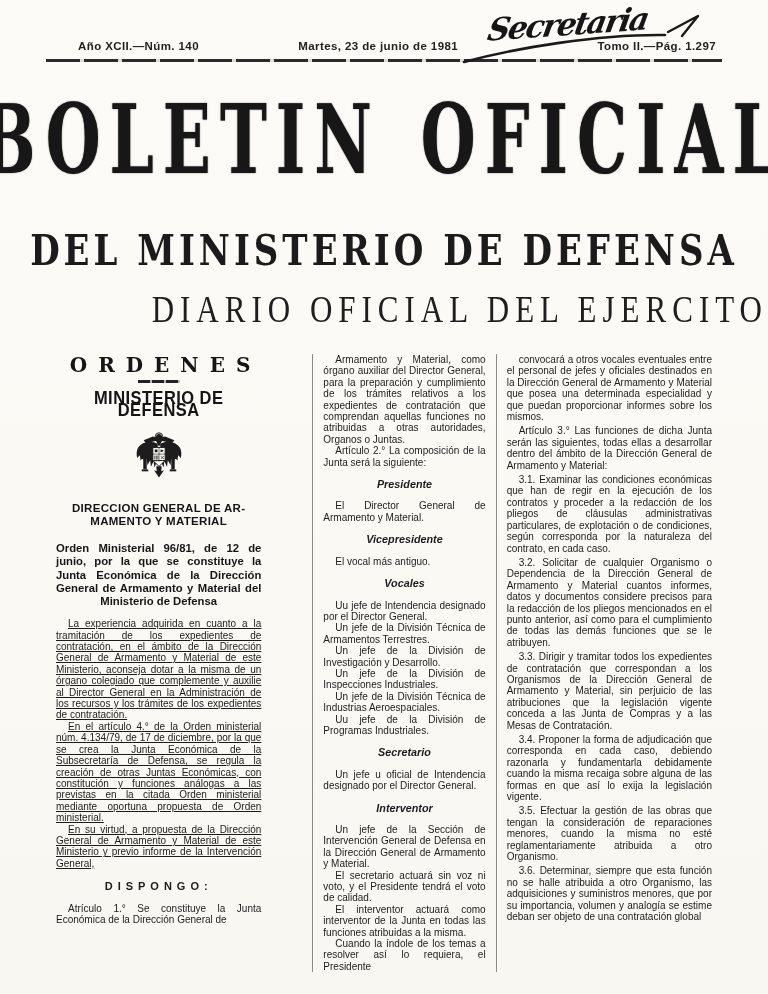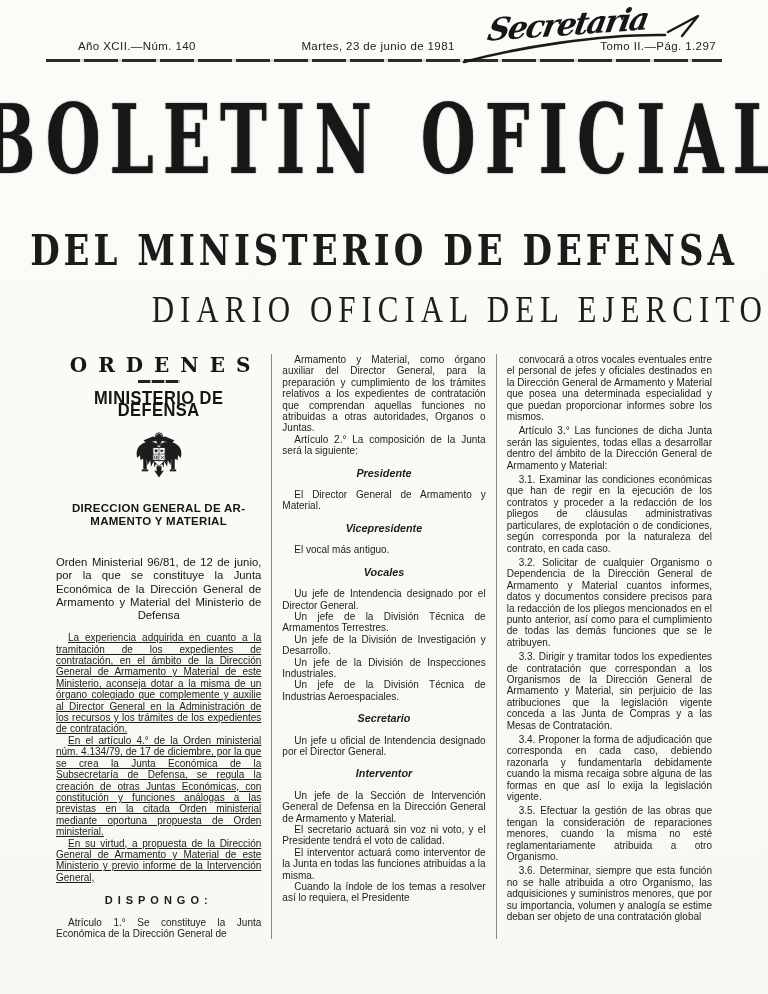--- a/index.html
+++ b/index.html
@@ -3,21 +3,21 @@
 <meta charset="utf-8">
 <style>
   html,body{margin:0;padding:0;}
   body{width:768px;height:994px;background:#fbfaf6;overflow:hidden;
        font-family:"Liberation Sans",sans-serif;color:#1d1d1d;}
   .page{position:relative;width:768px;height:994px;overflow:hidden;
         background:linear-gradient(180deg,#fcfbf7 0%,#faf9f4 60%,#f8f7f1 100%);}
 
   
   .topbar{display:flex;justify-content:space-between;align-items:flex-end;
-          padding:40px 52px 0 78px;font-size:11.5px;font-weight:normal;
+          padding:40px 52px 0 78px;font-size:11.5px;font-weight:bold;
           letter-spacing:.4px;color:#222;}
   .topbar .center{margin-left:-40px;}
   .top-rule{margin:7px 46px 0 46px;height:3px;
             background:repeating-linear-gradient(90deg,#2b2b2b 0 34px,rgba(43,43,43,.15) 34px 38px);}
 
   .handwriting{position:absolute;top:4px;right:58px;width:250px;height:72px;pointer-events:none;}
   .handwriting .word{position:absolute;top:2px;left:28px;
       font-family:"DejaVu Serif",serif;font-style:italic;font-weight:bold;
       font-size:31px;color:#161616;transform:rotate(-4deg) skewX(-14deg);
       letter-spacing:-2px;white-space:nowrap;}
@@ -33,35 +33,35 @@
   .mast-sub span{display:inline-block;font-family:"DejaVu Serif",serif;font-weight:bold;
              font-size:34px;letter-spacing:4px;color:#1b1b1b;transform:scaleY(1.25);}
   .mast-tag{margin-top:22px;text-align:right;}
   .mast-tag span{display:inline-block;font-family:"Liberation Serif",serif;
              font-size:31px;letter-spacing:6px;color:#1e1e1e;transform:scaleY(1.2);}
 
   
   .cols{display:grid;grid-template-columns:1fr 1fr 1fr;margin:26px 46px 0 46px;
         font-size:10px;line-height:11.4px;text-align:justify;color:#1c1c1c;}
   .col{padding:0 10px;}
-  .col-mid{border-left:1px solid #8a8a84;border-right:1px solid #8a8a84;}
+  .col-mid{border-left:1px solid #8a8a84;border-right:1px solid #8a8a84;margin-left:41px;}
   p{margin:0;text-indent:12px;}
   p.spaced{margin-top:3px;}
 
   .ordenes{font-family:"DejaVu Serif",serif;font-weight:bold;font-size:20px;
            letter-spacing:11px;text-align:right;text-indent:11px;margin-top:6px;color:#151515;}
   .ordenes-divider{width:42px;height:3px;margin:9px auto 10px auto;
            background:repeating-linear-gradient(90deg,#222 0 12px,rgba(34,34,34,.3) 12px 14px);}
   .ministry{text-align:center;margin-top:2px;}
   .ministry span{display:inline-block;font-weight:bold;font-size:17.5px;letter-spacing:.5px;
            transform:scale(.94,1.1);color:#141414;}
   .crest-small{display:block;margin:12px auto 10px auto;}
   .dept{font-weight:bold;font-size:11.5px;text-align:center;line-height:13px;
         letter-spacing:.3px;margin-top:20px;white-space:pre-line;color:#151515;}
-  .order-title{font-weight:normal;font-size:11.3px;line-height:13.2px;margin-top:28px;
+  .order-title{font-weight:bold;font-size:11.3px;line-height:13.2px;margin-top:14px;
         text-align:justify;text-align-last:center;color:#161616;}
   .bodytext{margin-top:10px;text-decoration:underline;}
   .dispongo{text-align:center;font-weight:bold;font-size:11px;letter-spacing:5px;
         margin:12px 0 10px 0;text-indent:0;}
   .role{font-style:italic;font-size:10.8px;text-align:center;text-indent:0;
         margin:11px 0 10px 0;font-family:"Liberation Sans",sans-serif;font-weight:bold;}
   .hidden-defs{position:absolute;width:0;height:0;overflow:hidden;}
 </style>
 </head>
 <body>
@@ -166,20 +166,21 @@
       <p class="role">Presidente</p>
       <p>El Director General de Armamento y Material.</p>
       <p class="role">Vicepresidente</p>
       <p>El vocal más antiguo.</p>
       <p class="role">Vocales</p>
       <p>Uu jefe de Intendencia designado por el Director General.</p>
       <p>Un jefe de la División Técnica de Armamentos Terrestres.</p>
       <p>Un jefe de la División de Investigación y Desarrollo.</p>
       <p>Un jefe de la División de Inspecciones Industriales.</p>
       <p>Un jefe de la División Técnica de Industrias Aeroespaciales.</p>
+      <p>Uu jefe de la División de Programas Industriales.</p>
       <p class="role">Secretario</p>
       <p>Un jefe u oficial de Intendencia designado por el Director General.</p>
       <p class="role">Interventor</p>
       <p>Un jefe de la Sección de Intervención General de Defensa en la Dirección General de Armamento y Material.</p>
       <p>El secretario actuará sin voz ni voto, y el Presidente tendrá el voto de calidad.</p>
       <p>El interventor actuará como interventor de la Junta en todas las funciones atribuidas a la misma.</p>
       <p>Cuando la índole de los temas a resolver así lo requiera, el Presidente</p>
     </div>
 
     <div class="col">

